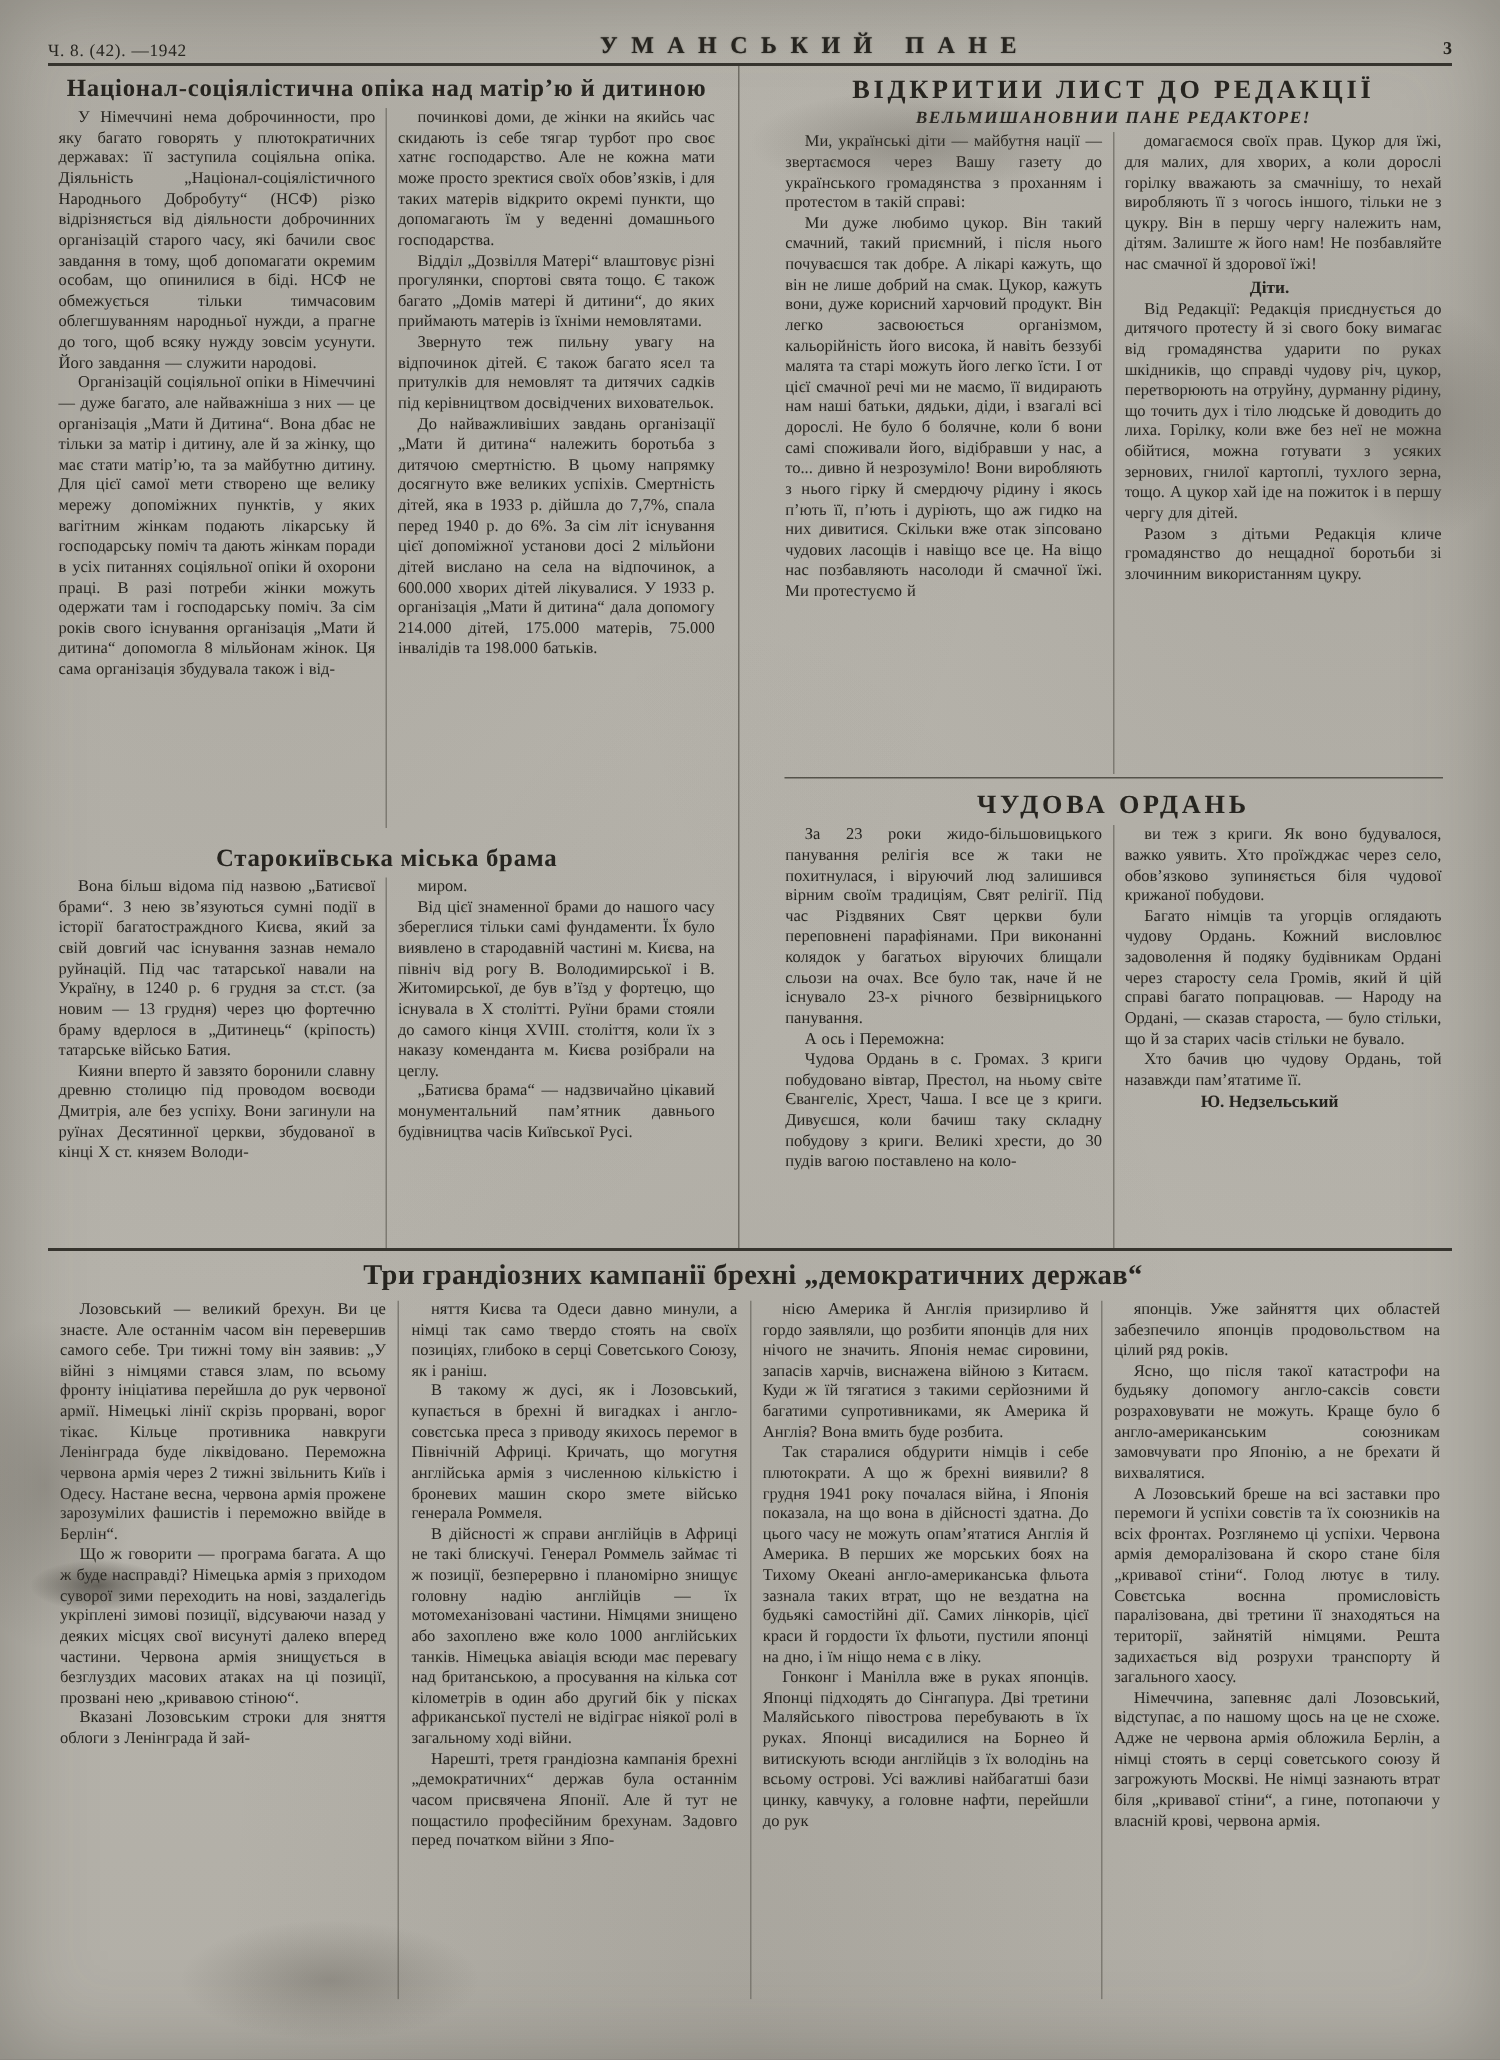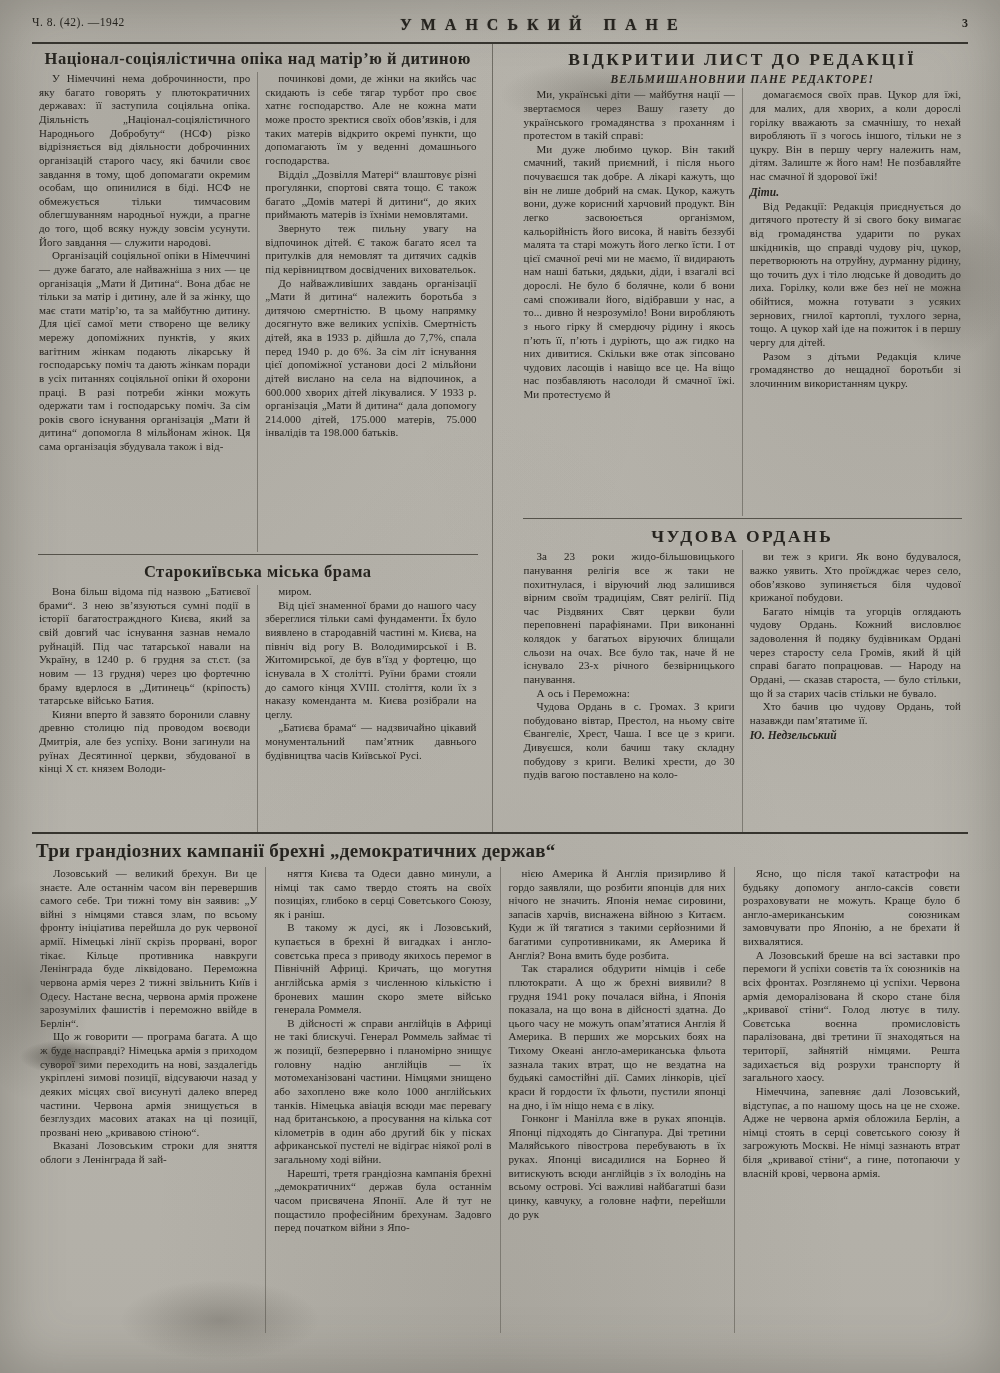--- a/index.html
+++ b/index.html
@@ -17,51 +17,51 @@
       radial-gradient(ellipse at 50% 100%, rgba(80,76,68,.10), transparent 50%),
       linear-gradient(#bcb9b1,#b2afa7);
     box-shadow:inset 0 0 60px rgba(60,56,48,.35);
     overflow:hidden;
   }
   .stain{position:absolute;border-radius:50%;pointer-events:none;
     background:radial-gradient(closest-side, rgba(64,60,52,.28), rgba(64,60,52,0));}
   .stain.dark{background:radial-gradient(closest-side, rgba(40,37,31,.55), rgba(40,37,31,0));}
 
   
-  .masthead{display:flex;align-items:flex-start;justify-content:space-between;height:24px;}
+  .masthead{display:flex;align-items:flex-end;justify-content:space-between;height:24px;}
   .masthead .issue{font-size:11.5px;letter-spacing:.5px;}
   .masthead .title{font-size:16px;font-weight:bold;letter-spacing:9px;text-shadow:0 0 1px rgba(38,36,31,.6);}
   .masthead .pageno{font-size:12px;font-weight:bold;}
   .rule-thick{border-top:2.5px solid #36342e;margin-top:2px;}
   .rule-mid{border-top:2px solid #36342e;}
   .rule-thin{border-top:1.5px solid #55524a;margin:2px 6px;}
 
   
   .upper{display:flex;height:788px;}
   .half{flex:1;display:flex;flex-direction:column;min-width:0;overflow:hidden;}
-  .half.left{border-right:1px solid #6f6c64;padding-right:8px;}
+  .half.left{border-right:1px solid #6f6c64;padding-right:8px;align-items:flex-end;}
   .half.right{padding-left:8px;margin-left:16px;}
 
   article{overflow:hidden;}
   h2{margin:6px 0 4px 0;text-align:center;font-size:16.5px;line-height:1.1;letter-spacing:.5px;}
   h2.spaced{font-size:17.5px;letter-spacing:2.5px;}
   h3.subtitle{margin:0 0 3px 0;text-align:center;font-size:11.5px;letter-spacing:1px;font-style:italic;}
   .cols2{display:flex;flex:1;min-height:0;}
   .cols2 .col{flex:1;min-width:0;padding:0 7px;overflow:hidden;}
   .cols2 .col + .col{border-left:1px solid #7d7a72;}
   .col p{margin:0;text-indent:13px;text-align:justify;font-size:11px;line-height:1.24;word-spacing:.5px;}
-  .sig{font-weight:bold;text-align:left;padding-right:18px;font-size:11.5px;margin:2px 0;font-style:italic;}
+  .sig{font-weight:bold;text-align:center;padding-right:18px;font-size:11.5px;margin:2px 0;}
 
   .art-welfare{height:508px;display:flex;flex-direction:column;}
   .art-gate{flex:1;display:flex;flex-direction:column;}
   .art-letter{height:472px;display:flex;flex-direction:column;}
   .art-ordan{flex:1;display:flex;flex-direction:column;}
 
   .bottom{margin-top:2px;}
-  .bottom h2{text-align:left;font-size:19px;margin:5px 0 5px 4px;letter-spacing:.3px;}
+  .bottom h2{text-align:center;font-size:19px;margin:5px 0 5px 4px;letter-spacing:.3px;}
   .cols4{display:flex;height:466px;overflow:hidden;}
   .cols4 .col{flex:1;min-width:0;padding:0 8px;overflow:hidden;}
   .cols4 .col + .col{border-left:1px solid #7d7a72;}
 </style>
 </head>
 <body>
 
 <div class="page">
 
   <div class="stain" style="left:500px;top:60px;width:220px;height:70px;"></div>
@@ -178,20 +178,21 @@
           <p>В такому ж дусі, як і Лозовський, купається в брехні й вигадках і англо-совєтська преса з приводу якихось перемог в Північній Африці. Кричать, що могутня англійська армія з численною кількістю і броневих машин скоро змете військо генерала Роммеля.</p>
           <p>В дійсності ж справи англійців в Африці не такі блискучі. Генерал Роммель займає ті ж позиції, безперервно і планомірно знищує головну надію англійців — їх мотомеханізовані частини. Німцями знищено або захоплено вже коло 1000 англійських танків. Німецька авіація всюди має перевагу над британською, а просування на кілька сот кілометрів в один або другий бік у пісках африканської пустелі не відіграє ніякої ролі в загальному ході війни.</p>
           <p>Нарешті, третя грандіозна кампанія брехні „демократичних“ держав була останнім часом присвячена Японії. Але й тут не пощастило професійним брехунам. Задовго перед початком війни з Япо-</p>
         </div>
       <div class="col">
           <p>нією Америка й Англія призирливо й гордо заявляли, що розбити японців для них нічого не значить. Японія немає сировини, запасів харчів, виснажена війною з Китаєм. Куди ж їй тягатися з такими серйозними й багатими супротивниками, як Америка й Англія? Вона вмить буде розбита.</p>
           <p>Так старалися обдурити німців і себе плютократи. А що ж брехні виявили? 8 грудня 1941 року почалася війна, і Японія показала, на що вона в дійсності здатна. До цього часу не можуть опам’ятатися Англія й Америка. В перших же морських боях на Тихому Океані англо-американська фльота зазнала таких втрат, що не вездатна на будьякі самостійні дії. Самих лінкорів, цієї краси й гордости їх фльоти, пустили японці на дно, і їм ніщо нема є в ліку.</p>
           <p>Гонконг і Манілла вже в руках японців. Японці підходять до Сінгапура. Дві третини Маляйського півострова перебувають в їх руках. Японці висадилися на Борнео й витискують всюди англійців з їх володінь на всьому острові. Усі важливі найбагатші бази цинку, кавчуку, а головне нафти, перейшли до рук</p>
         </div>
       <div class="col">
+          <p>японців. Уже зайняття цих областей забезпечило японців продовольством на цілий ряд років.</p>
           <p>Ясно, що після такої катастрофи на будьяку допомогу англо-саксів совєти розраховувати не можуть. Краще було б англо-американським союзникам замовчувати про Японію, а не брехати й вихвалятися.</p>
           <p>А Лозовський бреше на всі заставки про перемоги й успіхи совєтів та їх союзників на всіх фронтах. Розглянемо ці успіхи. Червона армія деморалізована й скоро стане біля „кривавої стіни“. Голод лютує в тилу. Совєтська воєнна промисловість паралізована, дві третини її знаходяться на території, зайнятій німцями. Решта задихається від розрухи транспорту й загального хаосу.</p>
           <p>Німеччина, запевняє далі Лозовський, відступає, а по нашому щось на це не схоже. Адже не червона армія обложила Берлін, а німці стоять в серці советського союзу й загрожують Москві. Не німці зазнають втрат біля „кривавої стіни“, а гине, потопаючи у власній крові, червона армія.</p>
         </div>
     </div>
   </article>
 
 </div>
 
 </body></html>

